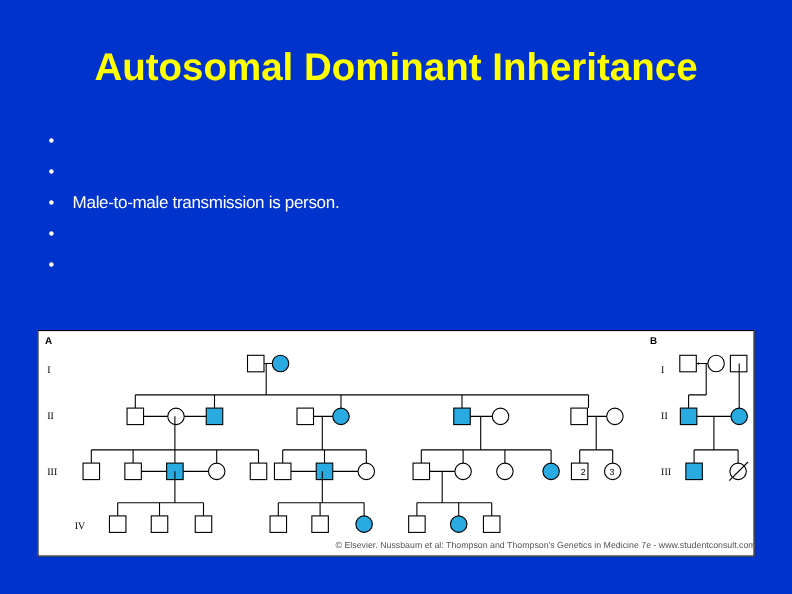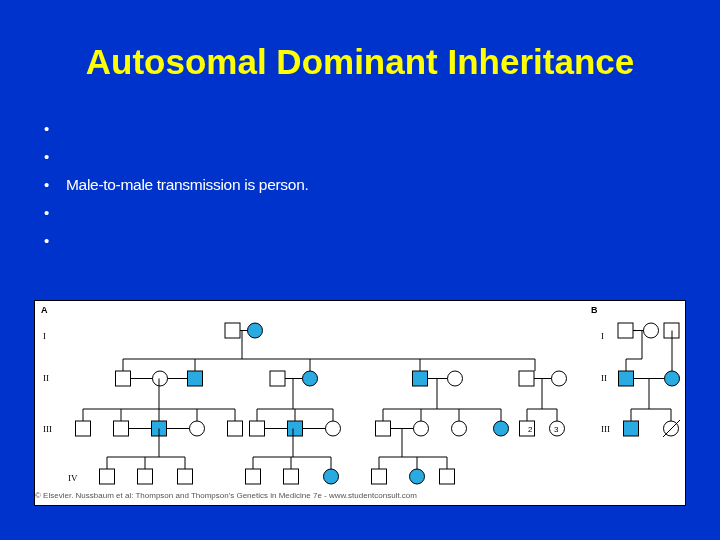--- a/index.html
+++ b/index.html
@@ -84,21 +84,21 @@
   .ped-svg {
     position: absolute;
     left: 0;
     top: 0;
   }
   .credit {
     position: absolute;
     left: 0;
     bottom: 5px;
     width: 652px;
-    text-align: left;
+    text-align: right;
     font-size: 8px;
     color: #555555;
     font-family: "Liberation Sans", sans-serif;
   }
 </style>
 </head>
 <body>
 
 <div class="slide">
 

